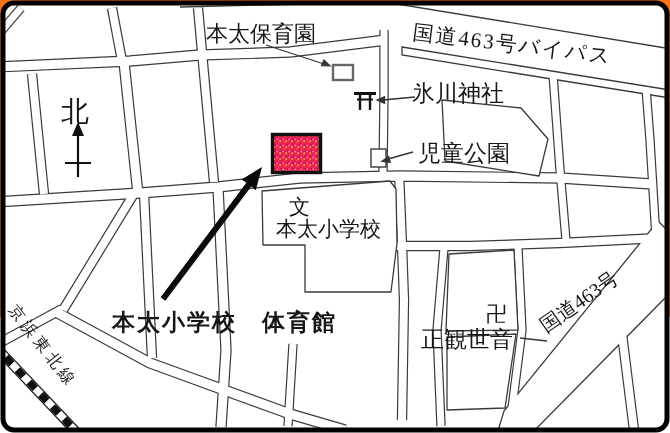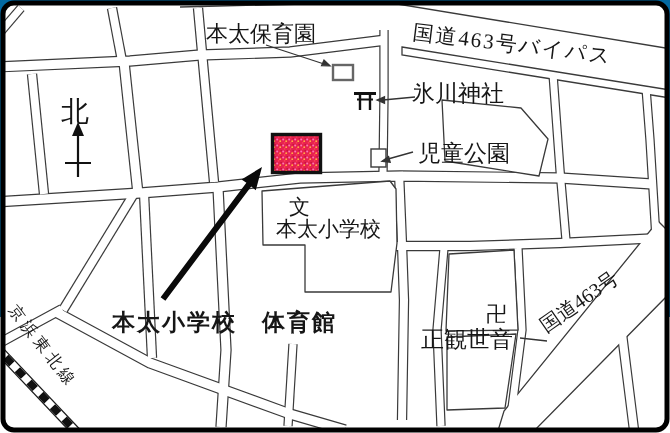--- a/index.html
+++ b/index.html
@@ -1,16 +1,16 @@
 <!DOCTYPE html>
 <html><head>
 <meta charset="utf-8">
 <style>
   html,body{margin:0;padding:0;background:#ffffff;width:670px;height:433px;overflow:hidden;}
-  .map-wrap{position:relative;width:670px;height:317px;background:#0369a1;}
+  .map-wrap{position:relative;width:670px;height:317px;background:#f97316;}
   svg{display:block;}
   text{fill:#161616;font-family:"Liberation Serif","DejaVu Serif",serif;}
   .gothic{font-family:"Liberation Sans","DejaVu Sans",sans-serif;font-weight:bold;}
 </style>
 </head>
 <body>
 
 <div class="map-wrap">
 <svg width="670" height="433" viewBox="0 0 670 433">
   <defs>

